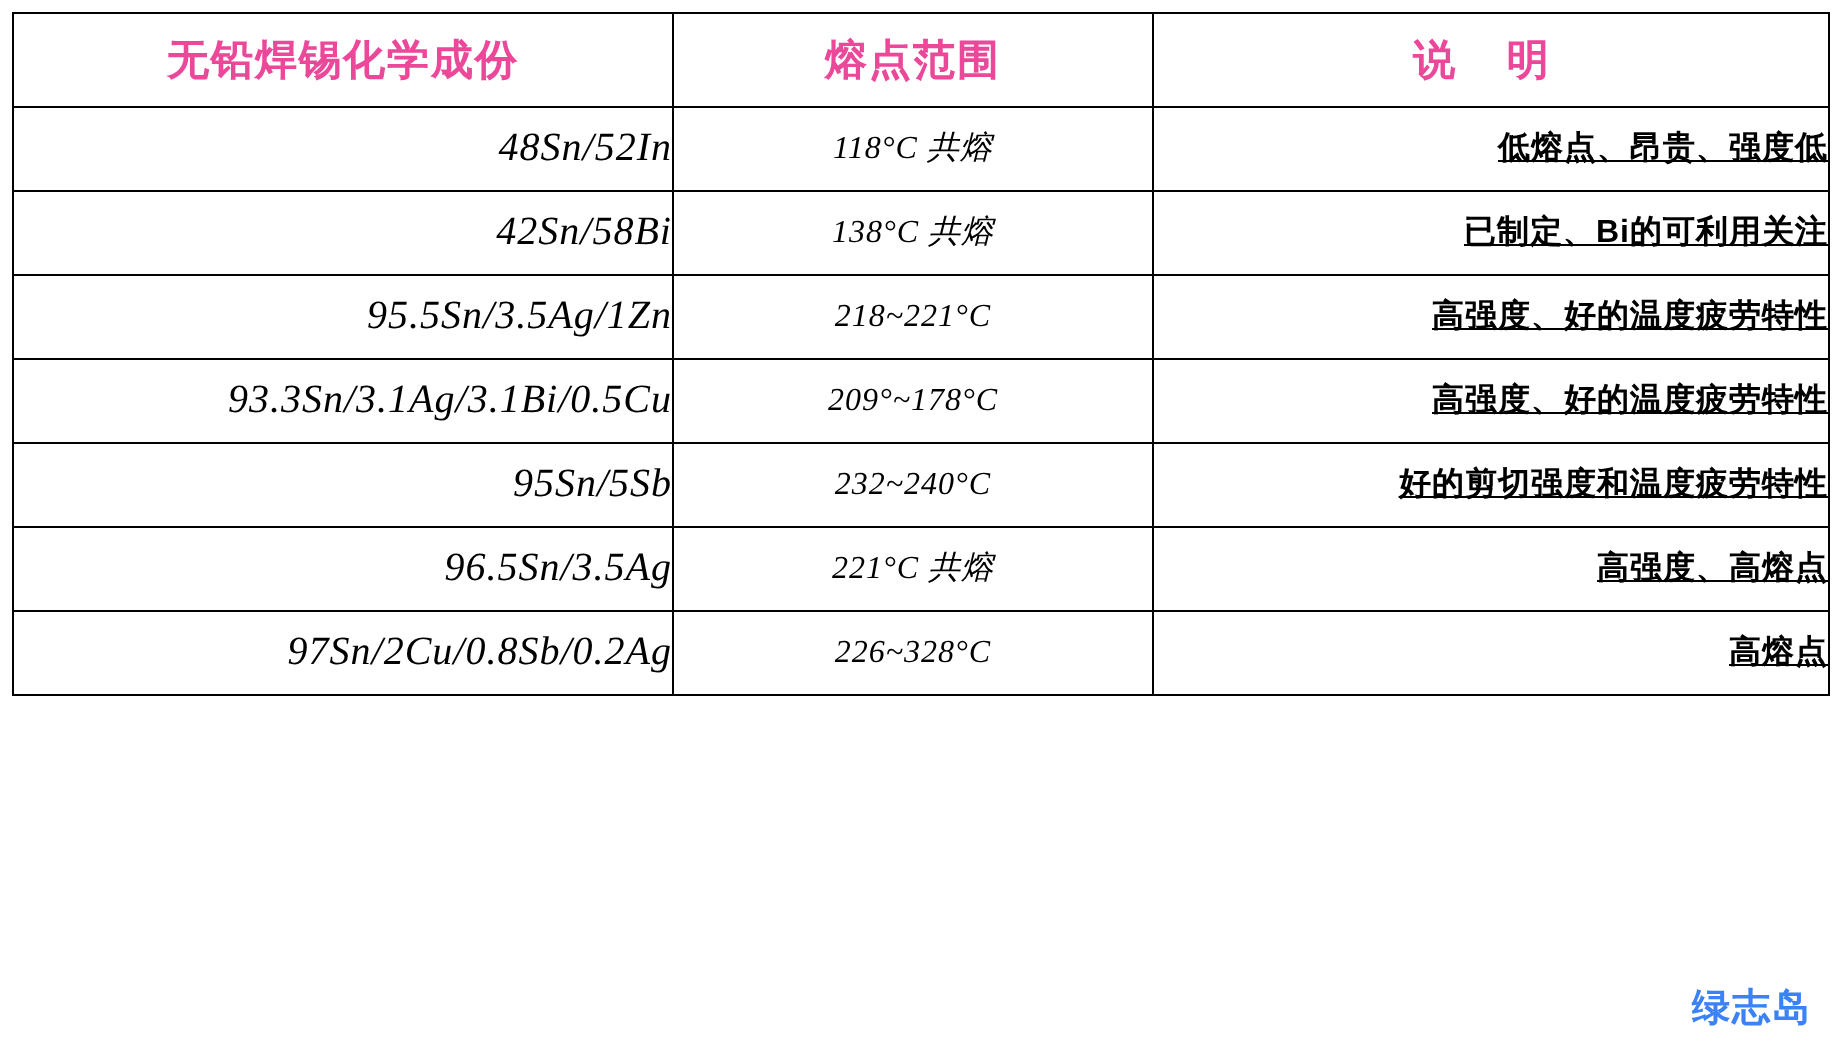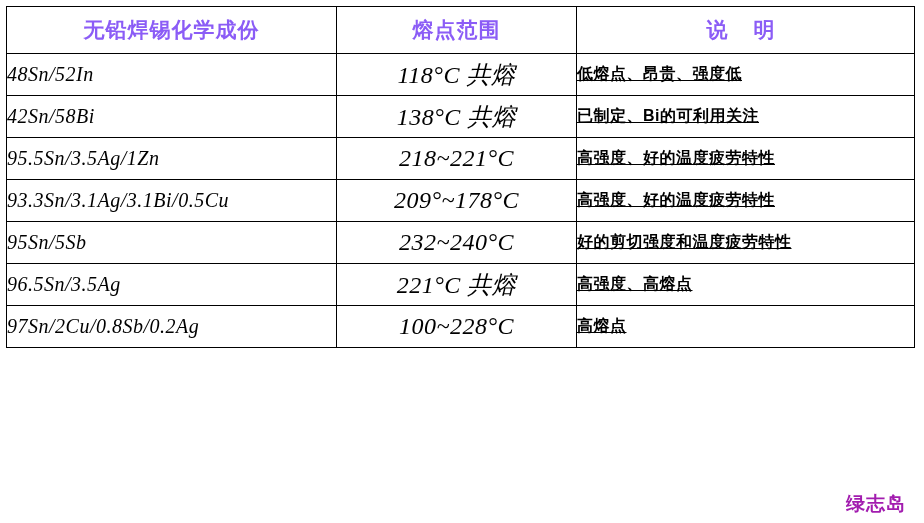--- a/index.html
+++ b/index.html
@@ -30,40 +30,41 @@
   col.c1 { width: 240px; }
   col.c2 { width: 338px; }
 
   thead th {
     height: 46px;
     text-align: center;
     font-family: "Liberation Sans", sans-serif;
     font-weight: bold;
     font-size: 21px;
     letter-spacing: 1px;
-    color: #8b5cf6;
+    color: #ec4899;
   }
   thead th.head-note {
     letter-spacing: 10px;
   }
   tbody td {
     height: 41px;
+    text-align: right;
   }
   td.col-formula {
     font-family: "Liberation Serif", serif;
     font-style: italic;
     font-size: 20px;
     padding-left: 14px;
     letter-spacing: 0.5px;
     white-space: nowrap;
   }
   td.col-melt {
     font-family: "Liberation Serif", serif;
     font-style: italic;
-    font-size: 24px;
+    font-size: 16px;
     text-align: center;
     letter-spacing: 0.5px;
     white-space: nowrap;
   }
   td.col-note {
     font-family: "Liberation Sans", sans-serif;
     font-weight: bold;
     font-size: 16px;
     padding-left: 12px;
     letter-spacing: 0.5px;
@@ -123,19 +124,19 @@
       <td class="col-melt">232~240°C</td>
       <td class="col-note">好的剪切强度和温度疲劳特性</td>
     </tr>
     <tr>
       <td class="col-formula">96.5Sn/3.5Ag</td>
       <td class="col-melt">221°C 共熔</td>
       <td class="col-note">高强度、高熔点</td>
     </tr>
     <tr>
       <td class="col-formula">97Sn/2Cu/0.8Sb/0.2Ag</td>
-      <td class="col-melt">100~228°C</td>
+      <td class="col-melt">226~328°C</td>
       <td class="col-note">高熔点</td>
     </tr>
   </tbody>
 </table>
 
-<div class="watermark" style="color: #a21caf;">绿志岛</div>
+<div class="watermark" style="color: #3b82f6;">绿志岛</div>
 
 </body></html>

